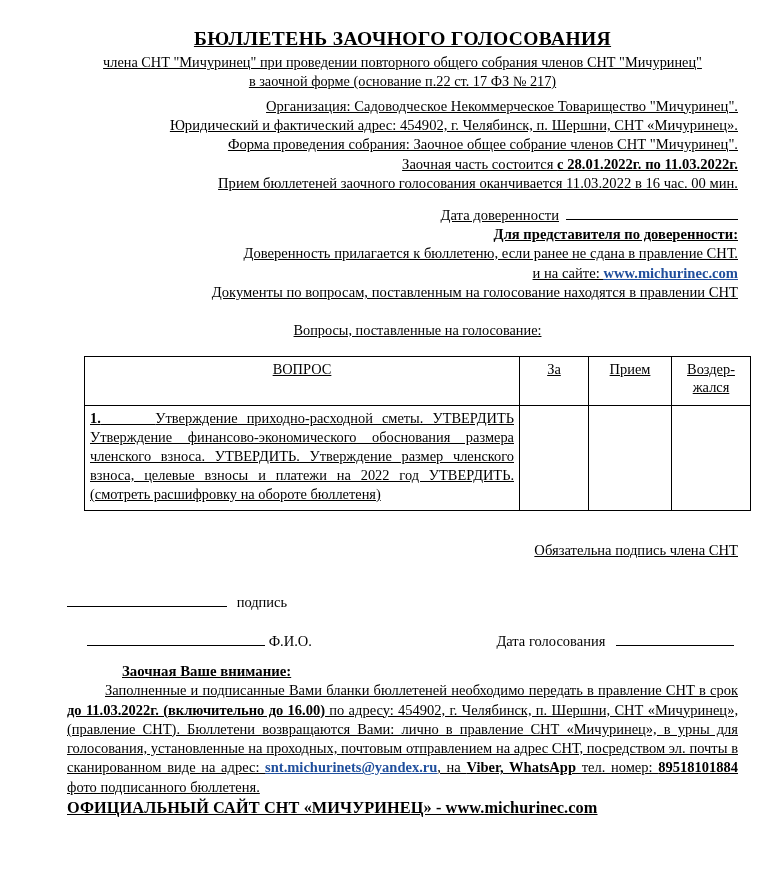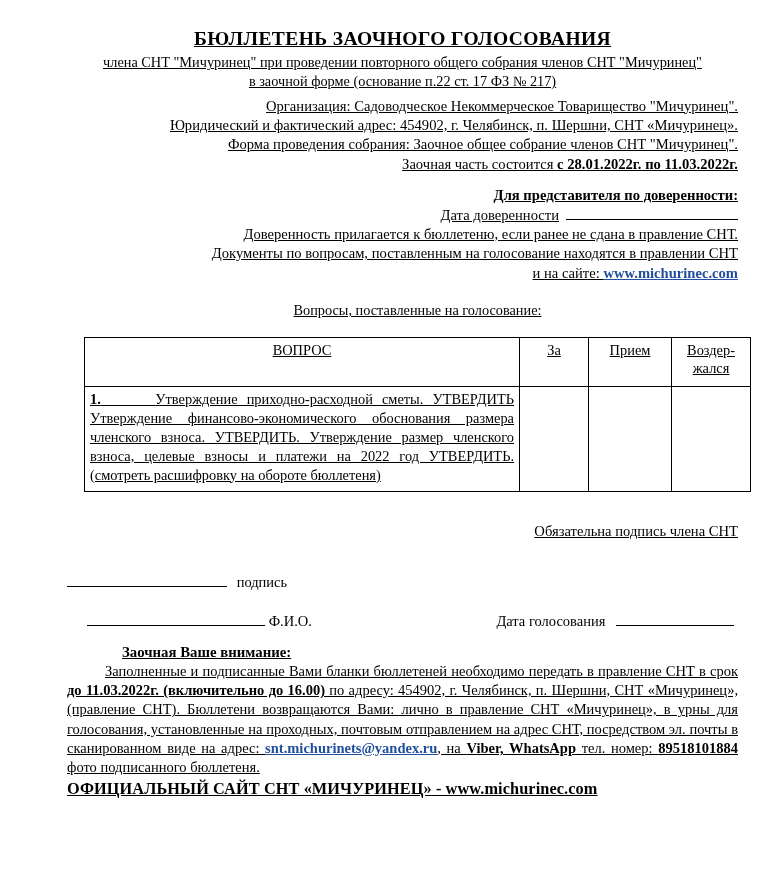--- a/index.html
+++ b/index.html
@@ -135,28 +135,29 @@
 
   <div class="subtitle">члена СНТ "Мичуринец" при проведении повторного общего собрания членов СНТ "Мичуринец"</div>
   <div class="subtitle">в заочной форме (основание п.22 ст. 17 ФЗ № 217)</div>
 
   <div style="height:6px"></div>
 
   <div class="para">Организация: Садоводческое Некоммерческое Товарищество "Мичуринец".</div>
   <div class="para">Юридический и фактический адрес: 454902, г. Челябинск, п. Шершни, СНТ «Мичуринец».</div>
   <div class="para">Форма проведения собрания: Заочное общее собрание членов СНТ "Мичуринец".</div>
   <div class="para"><span>Заочная часть состоится </span><span class="bold">с 28.01.2022г. по 11.03.2022г.</span></div>
+  <div class="para">Прием бюллетеней заочного голосования оканчивается 11.03.2022 в 16 час. 00 мин.</div>
 
   <div class="spacer-12"></div>
 
+  <div class="para"><span>Дата доверенности</span><span class="rule-inline" style="width:172px;margin-left:7px;"></span></div>
   <div class="para bold">Для представителя по доверенности:</div>
-  <div class="para"><span>Дата доверенности</span><span class="rule-inline" style="width:172px;margin-left:7px;"></span></div>
   <div class="para indent">Доверенность прилагается к бюллетеню, если ранее не сдана в правление СНТ.</div>
+  <div class="para"><span>и на сайте: </span><a class="link" href="#">www.michurinec.com</a></div>
   <div class="para indent">Документы по вопросам, поставленным на голосование находятся в правлении СНТ</div>
-  <div class="para"><span>и на сайте: </span><a class="link" href="#">www.michurinec.com</a></div>
 
   <div class="spacer-12"></div>
   <div style="height:6px"></div>
 
   <div class="table-caption">Вопросы, поставленные на голосование:</div>
 
   <table class="vote">
     <thead>
       <tr>
         <th class="c-question">ВОПРОС</th>

